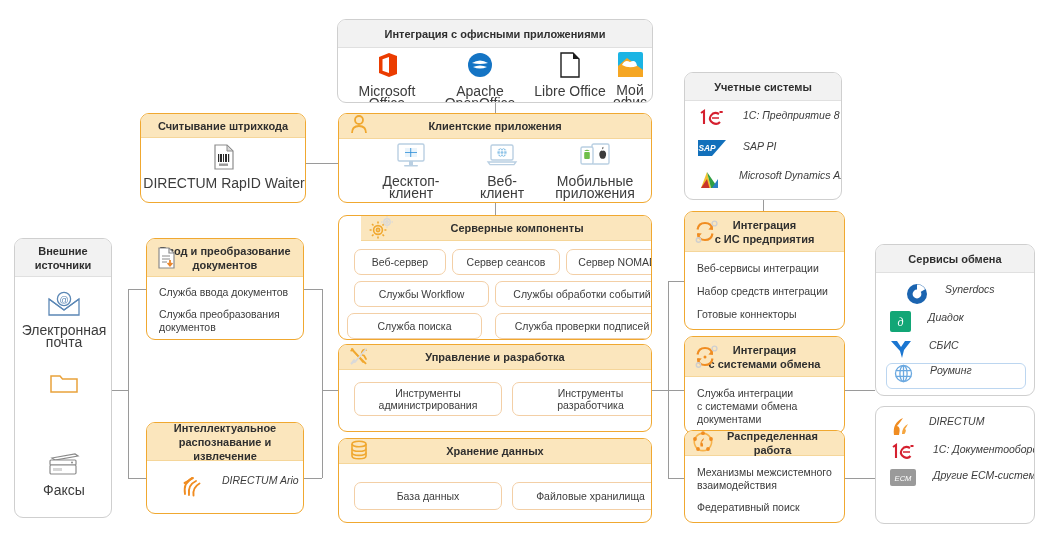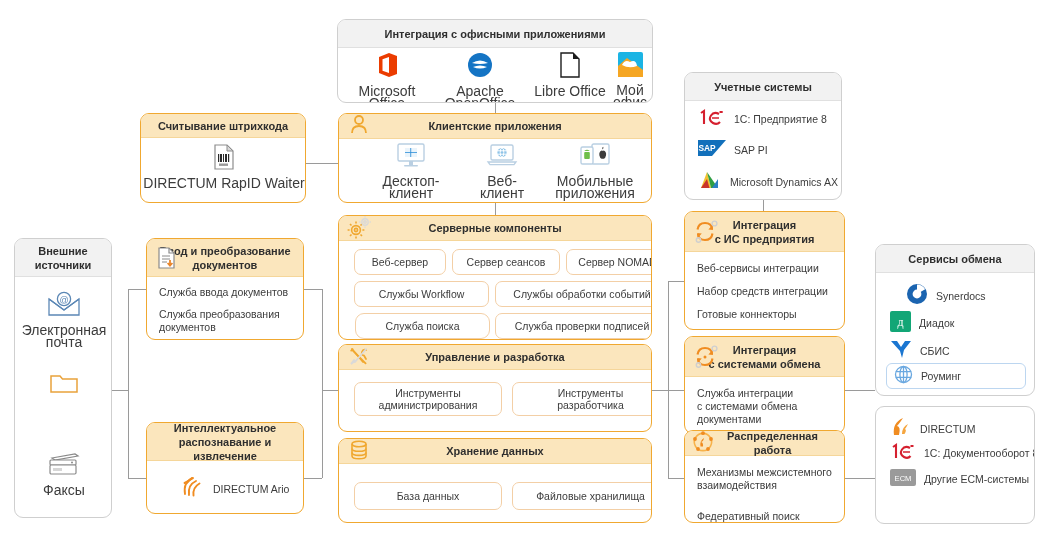--- a/index.html
+++ b/index.html
@@ -35,21 +35,21 @@
   .pill{box-sizing:border-box;border:1px solid #f3cfa6;border-radius:7px;background:#fff;
         display:flex;align-items:center;justify-content:center;text-align:center;
         font-size:10.5px;line-height:12.5px;color:#3c3c3c;white-space:pre-line;padding:4px 4px;}
 
   
   .tile{position:absolute;text-align:center;}
   .tile .ic{margin:0 auto;display:block;}
   .tile .lb{font-size:14px;line-height:12px;color:#3c3c3c;margin-top:3px;white-space:pre-line;}
 
   
-  .lrow{position:absolute;display:flex;align-items:center;gap:8px;}
+  .lrow{position:absolute;display:flex;gap:17px;font-style:italic;}
   .lrow .ic{flex:0 0 auto;display:block;}
   .lrow .lb{font-size:10.5px;line-height:13px;color:#3c3c3c;white-space:nowrap;}
   .lrow.boxed{box-sizing:border-box;border:1px solid #bcd6f0;border-radius:6px;background:#fff;padding-left:7px;}
 </style>
 </head>
 <body>
 
 <div id="stage">
 
   <svg id="wires" viewBox="0 0 1049 536">
@@ -218,21 +218,21 @@
             </svg>
         </span>
         <div class="lb">Мобильные
 приложения</div>
       </div>
 
     </div>
   </div>
 
   <div class="card orange" style="left:338px;top:215px;width:314px;height:125px;">
-    <div class="hdr" style="height:25px;">
+    <div class="hdr" style="height:25px;margin-left:22px;">
       <span class="hicon">
         <svg width="26" height="24" viewBox="0 0 26 24">
           <g fill="none" stroke="#f0a830" stroke-width="1.6">
             <circle cx="9" cy="14" r="4.4"></circle>
               <circle cx="9" cy="14" r="1.6"></circle>
             <path d="M9 7.6 v-2 M9 20.4 v2 M2.6 14 h-2 M15.4 14 h2 M4.5 9.5 L3 8 M13.5 18.5 L15 20 M13.5 9.5 L15 8 M4.5 18.5 L3 20"></path>
           </g>
           <g fill="none" stroke="#d9d9d9" stroke-width="1.4">
             <circle cx="18" cy="6" r="3.2"></circle>
               <circle cx="18" cy="6" r="1.2"></circle>
@@ -243,21 +243,21 @@
       <span class="htxt">Серверные компоненты</span>
     </div>
     <div class="body" style="height:99px;position:relative;">
       <div class="pill" style="position:absolute;left:15px;top:8px;width:92px;height:26px;">Веб-сервер</div>
       <div class="pill" style="position:absolute;left:113px;top:8px;width:108px;height:26px;">Сервер сеансов</div>
       <div class="pill" style="position:absolute;left:227px;top:8px;width:103px;height:26px;">Сервер NOMAD</div>
 
       <div class="pill" style="position:absolute;left:15px;top:40px;width:135px;height:26px;">Службы Workflow</div>
       <div class="pill" style="position:absolute;left:156px;top:40px;width:174px;height:26px;">Службы обработки событий</div>
 
-      <div class="pill" style="position:absolute;left:16px;top:72px;width:135px;height:26px;border-radius:9px;">Служба поиска</div>
+      <div class="pill" style="position:absolute;left:8px;top:72px;width:135px;height:26px;">Служба поиска</div>
       <div class="pill" style="position:absolute;left:156px;top:72px;width:174px;height:26px;">Служба проверки подписей</div>
     </div>
   </div>
 
   <div class="card orange" style="left:338px;top:344px;width:314px;height:88px;">
     <div class="hdr" style="height:25px;">
       <span class="hicon">
         <svg width="24" height="24" viewBox="0 0 24 24">
           <g stroke="#f0a830" stroke-width="1.8" fill="none" stroke-linecap="round">
             <path d="M5 4 L16 17"></path>
@@ -496,21 +496,21 @@
               <circle cx="16" cy="18" r="1.9"></circle>
               <circle cx="6" cy="18" r="1.9"></circle>
               <circle cx="3" cy="8" r="1.9"></circle>
             </g>
           <path d="M8.5 15.5 q-1 -6 3.5 -8.5 q-0.5 3.5 -3 4 q2.5 0.5 2 4.5 Z" fill="#f08c21"></path>
         </svg>
       </span>
       <span class="htxt" style="padding-left:22px;">Распределенная работа</span>
     </div>
     <div class="body" style="height:67px;position:relative;padding:10px 12px 0 12px;">
-      <div class="trow" style="margin-bottom:18px;">Механизмы межсистемного
+      <div class="trow" style="margin-bottom:9px;">Механизмы межсистемного
 взаимодействия</div>
       <div class="trow">Федеративный поиск</div>
     </div>
   </div>
 
   <div class="card gray" style="left:875px;top:244px;width:160px;height:152px;">
     <div class="hdr" style="height:28px;">
       <span class="htxt">Сервисы обмена</span>
     </div>
     <div class="body" style="height:123px;position:relative;">

